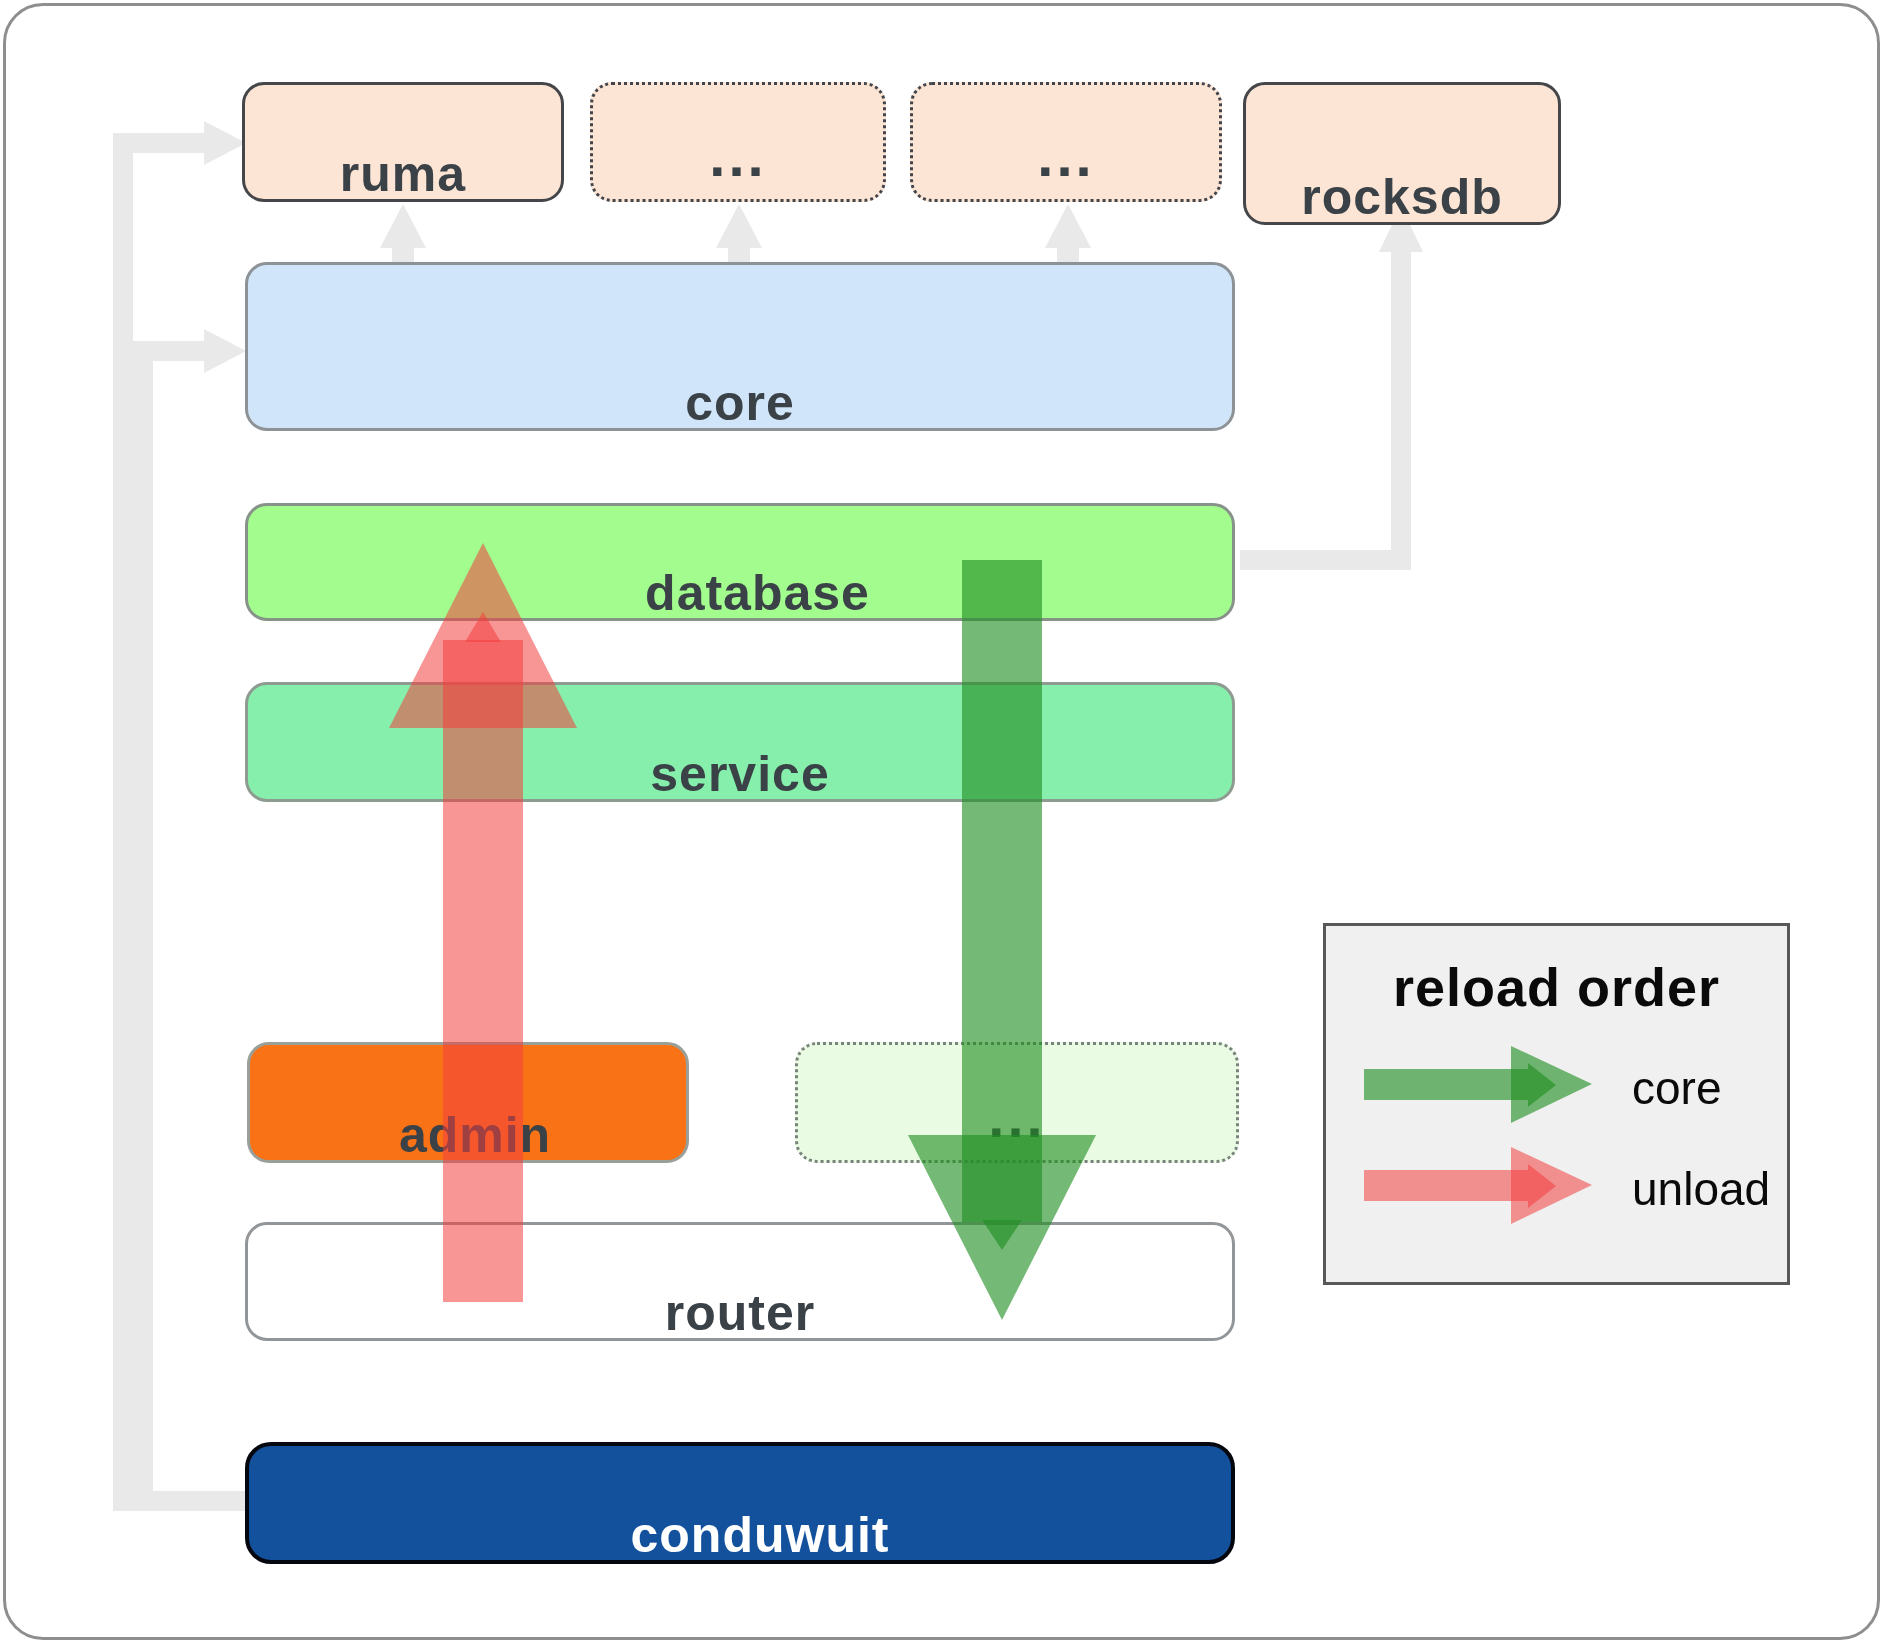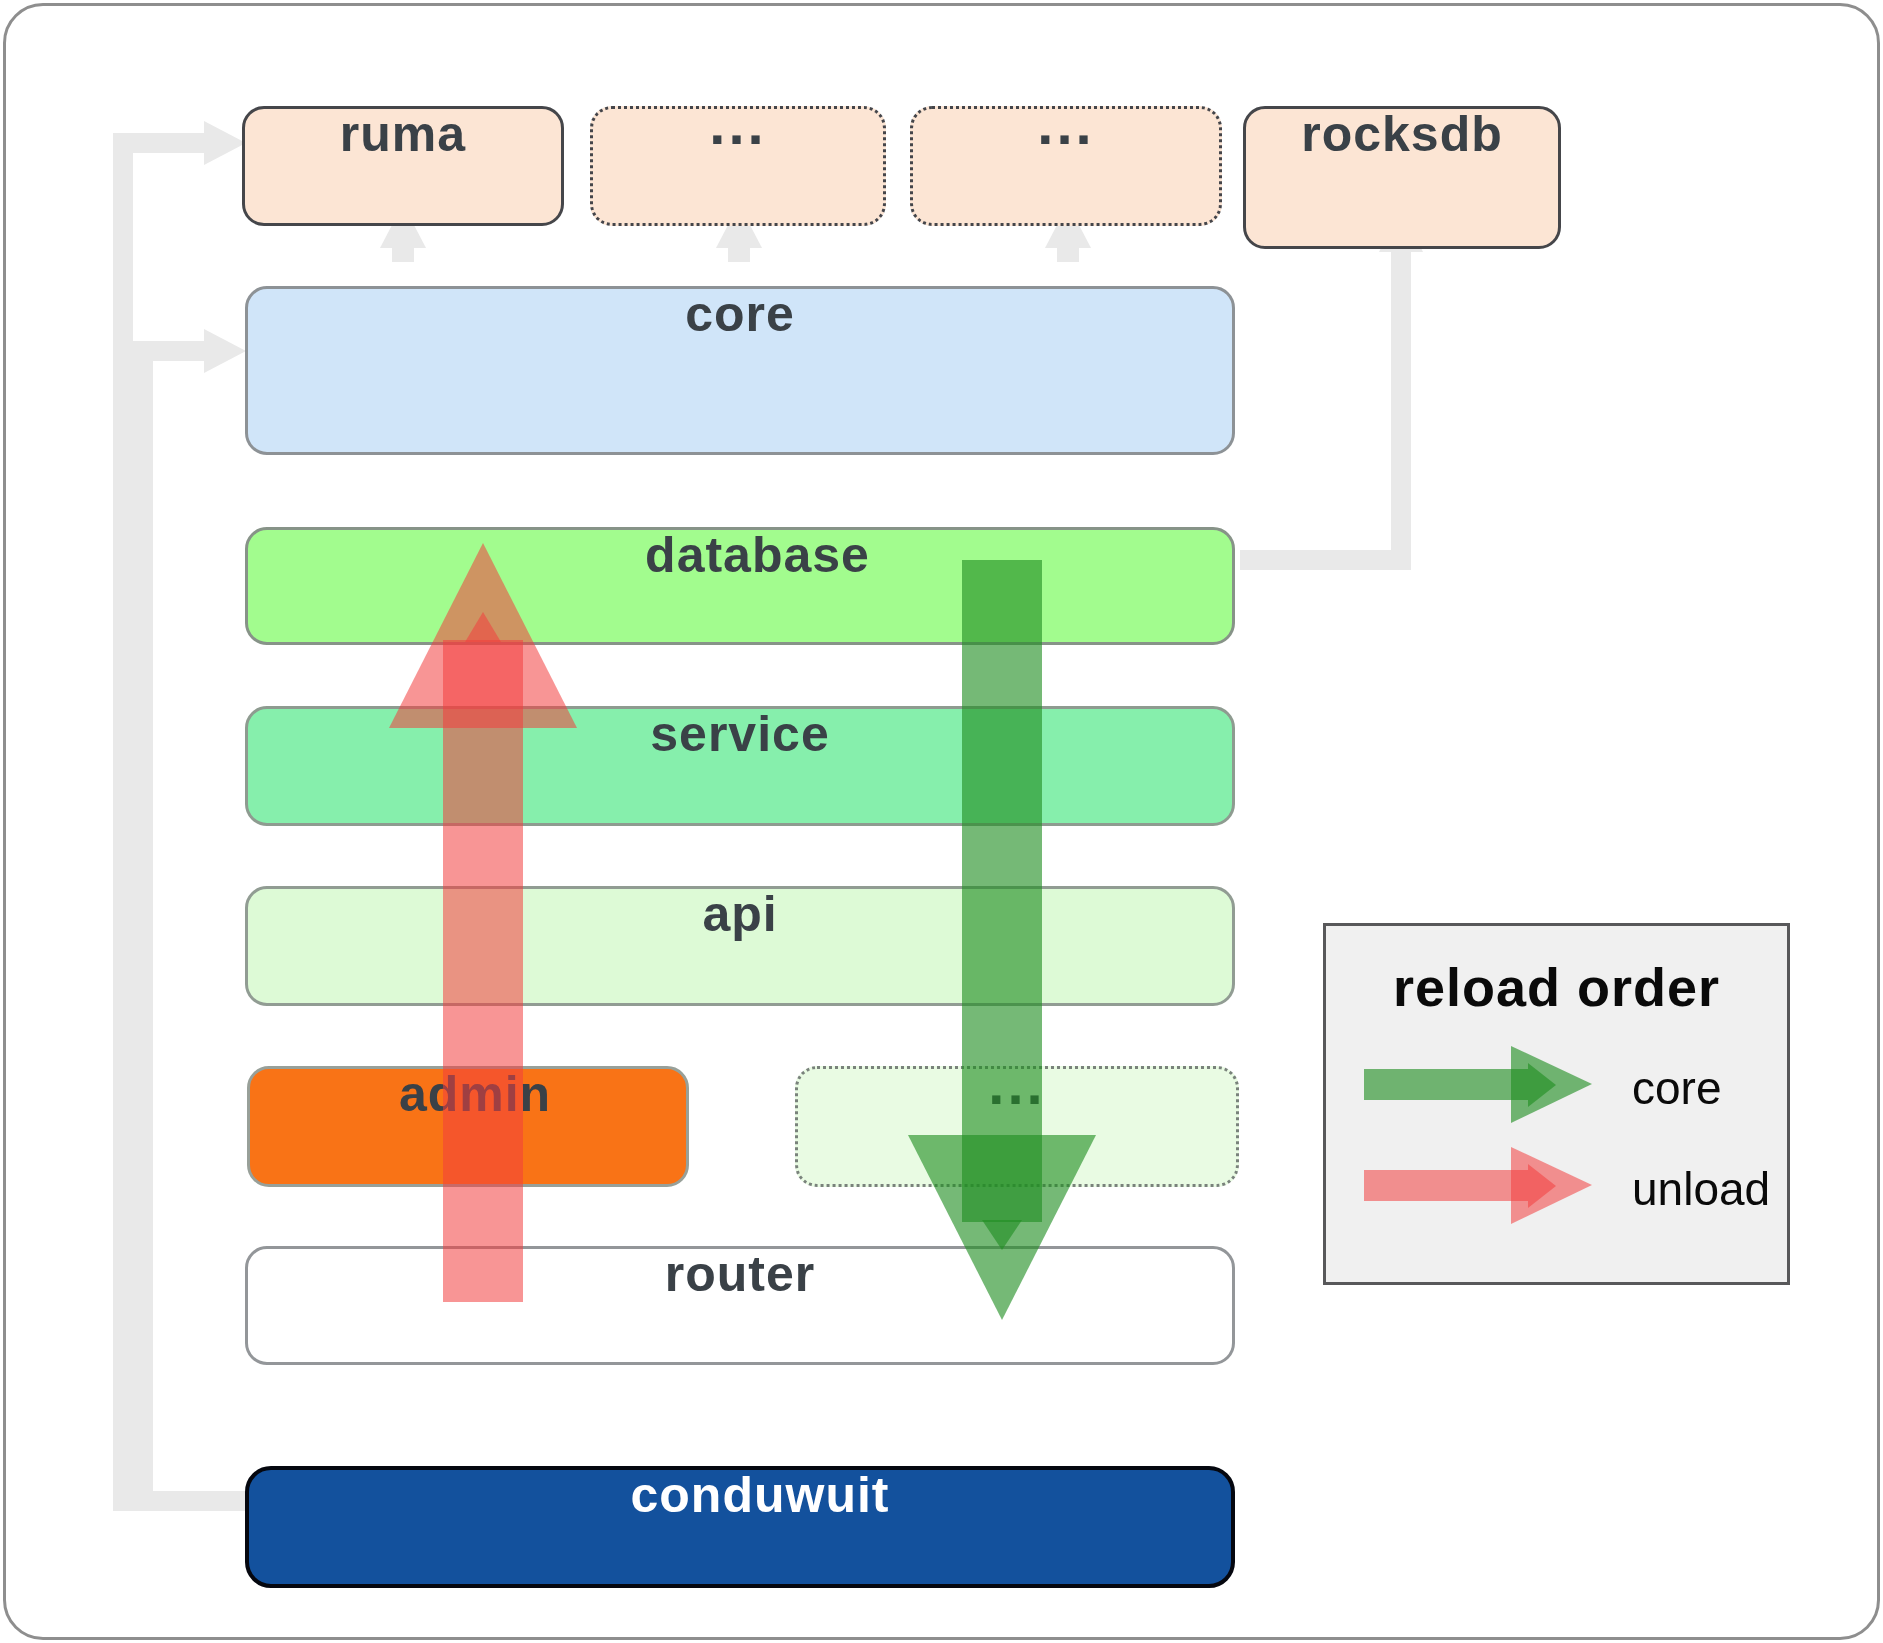--- a/index.html
+++ b/index.html
@@ -9,22 +9,22 @@
   }
   .frame{
     position:absolute;left:3px;top:3px;right:3px;bottom:3px;
     border:3px solid #8e8e8e;border-radius:40px;pointer-events:none;
   }
   .layer{position:absolute;left:0;top:0;width:1883px;height:1643px;}
   svg.layer{display:block;}
 
   
   .box{
-    position:absolute;display:flex;align-items:flex-start;justify-content:center;
-    border-radius:22px;box-sizing:border-box;margin-top:24px;
+    position:absolute;display:flex;align-items:flex-end;justify-content:center;
+    border-radius:22px;box-sizing:border-box;
   }
   .box .label{
     font-size:50px;font-weight:600;color:#3a4147;letter-spacing:1px;line-height:1;
   }
   .box .dots-label{
     font-size:58px;font-weight:700;transform:translateY(-14px);letter-spacing:3px;
   }
   .b-ruma       {left:242px;top:82px;width:322px;height:120px;background:#fce5d4;border:3px solid #45464a;}
   .b-dots-top-1 {left:590px;top:82px;width:296px;height:120px;background:#fce5d4;border:3px dotted #44454a;}
   .b-dots-top-2 {left:910px;top:82px;width:312px;height:120px;background:#fce5d4;border:3px dotted #44454a;}
@@ -98,23 +98,20 @@
       </div>
       <div class="box b-core">
         <span class="label">core</span>
       </div>
       <div class="box b-database">
         <span class="label">database</span>
       </div>
       <div class="box b-service">
         <span class="label">service</span>
       </div>
-      <div class="box b-api">
-        <span class="label">api</span>
-      </div>
       <div class="box b-admin">
         <span class="label">admin</span>
       </div>
       <div class="box b-dots-mid">
         <span class="label dots-label">...</span>
       </div>
       <div class="box b-router">
         <span class="label">router</span>
       </div>
       <div class="box b-conduwuit">

